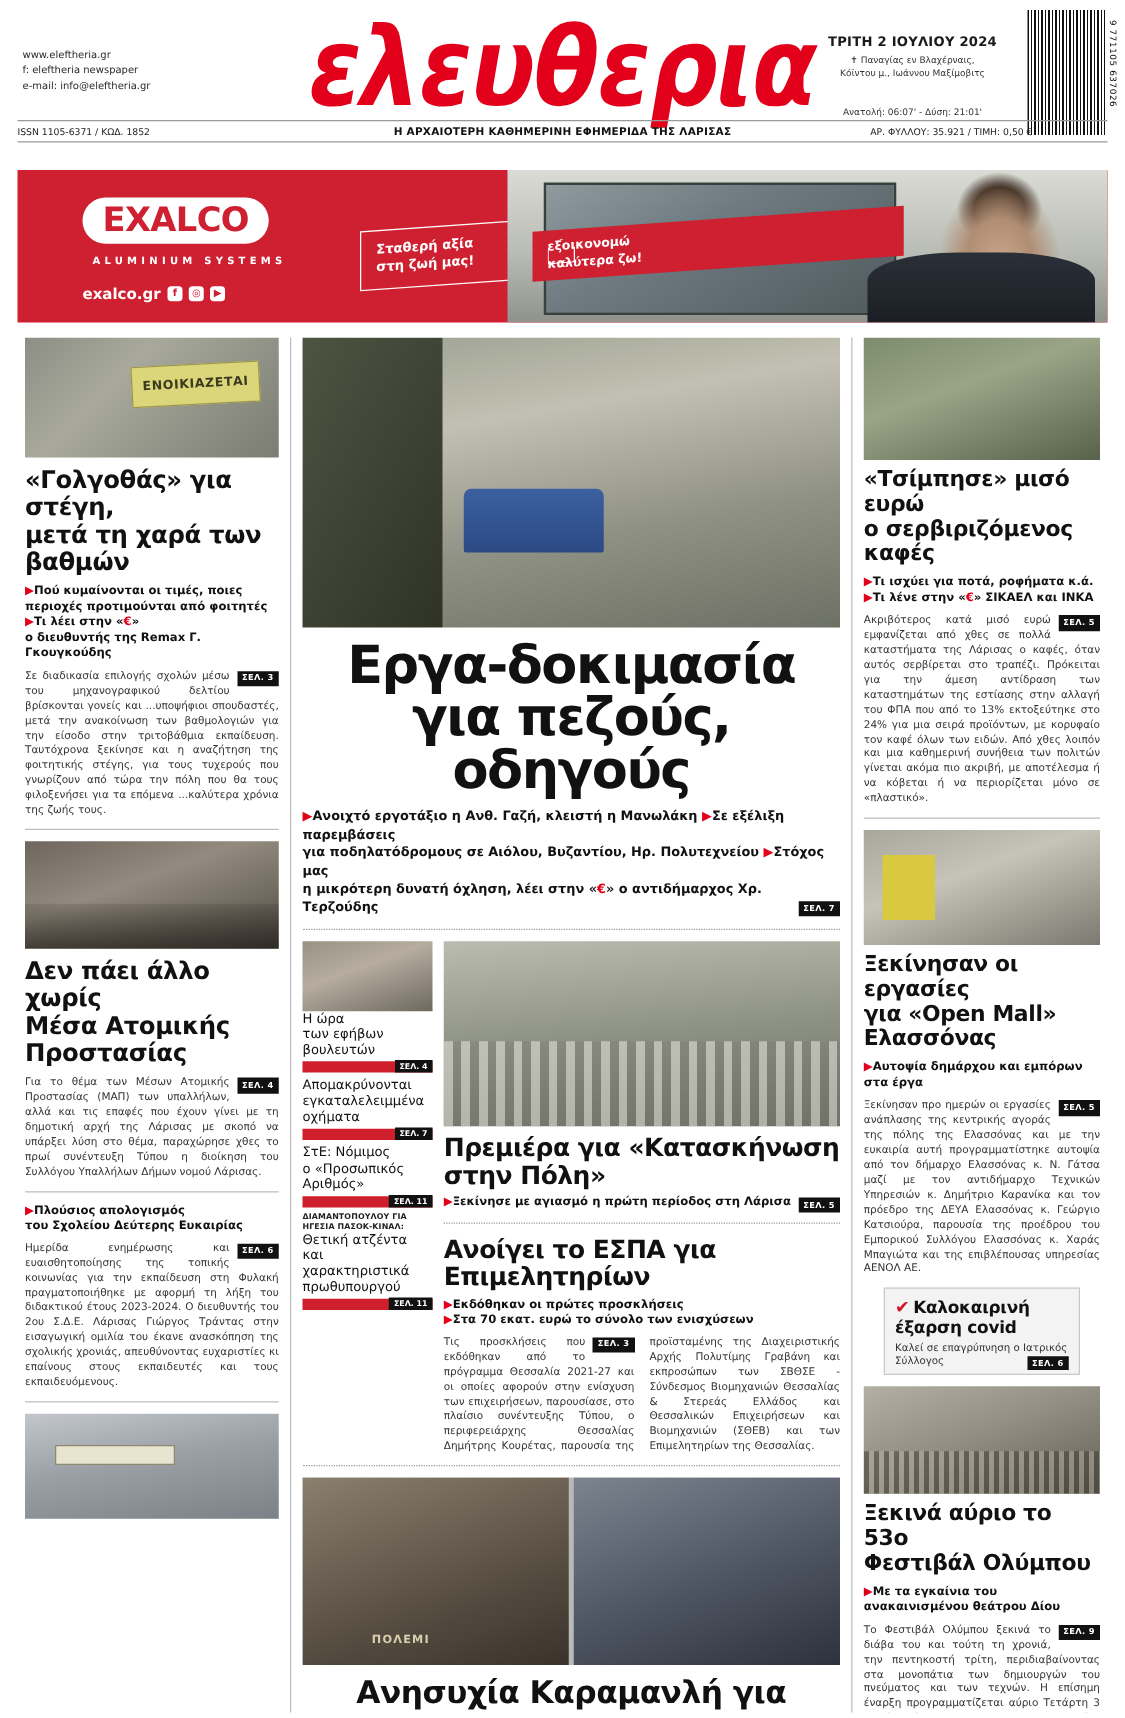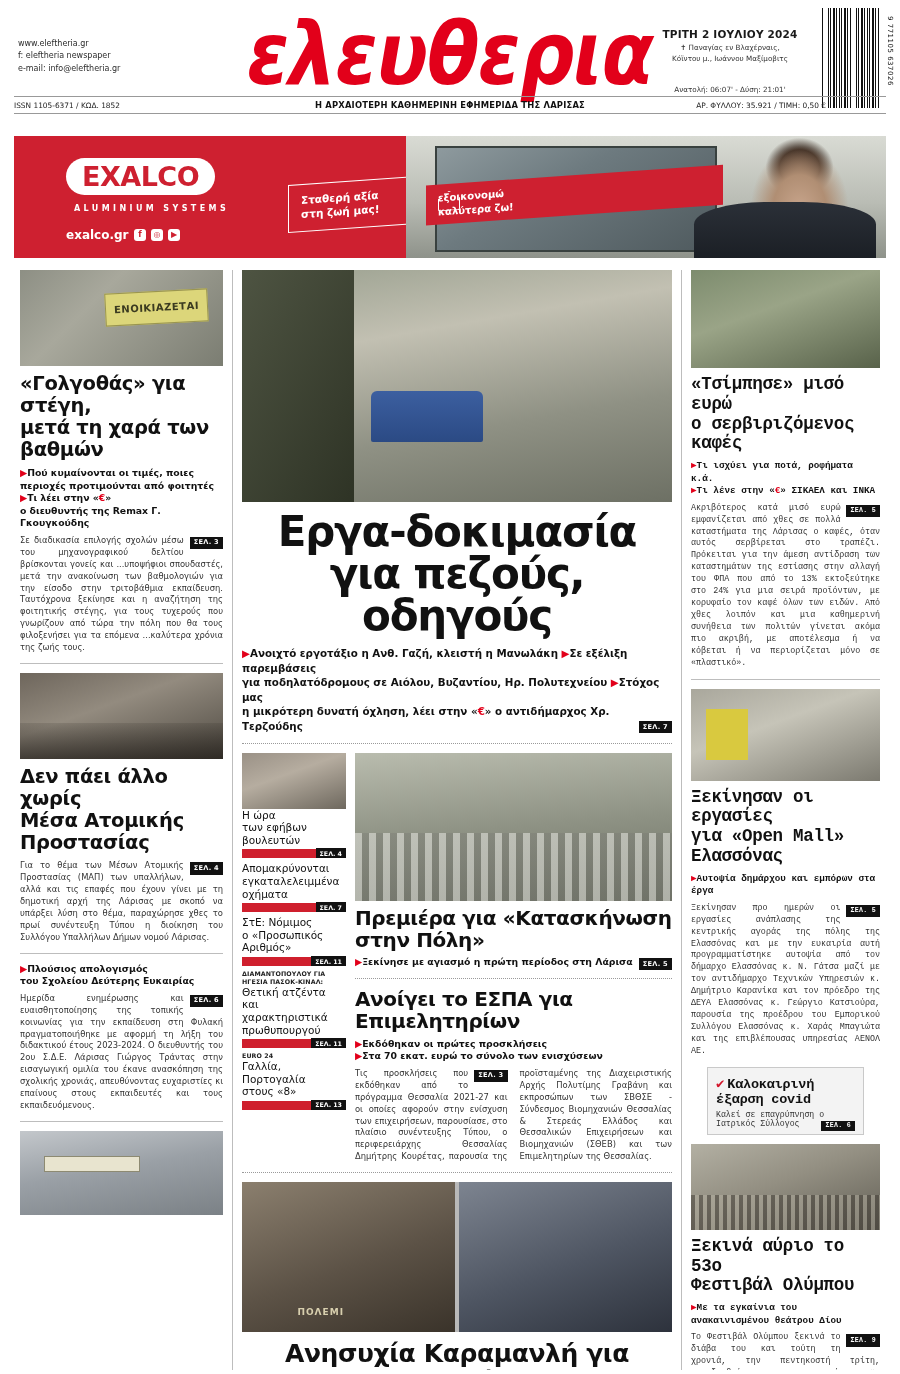--- a/index.html
+++ b/index.html
@@ -121,21 +121,21 @@
   .content {
     position: absolute; left: 14px; right: 14px; top: 270px; bottom: 4px;
     display: grid;
     grid-template-columns: 218px 1px 448px 1px 204px;
     gap: 0;
   }
   .vrule { background: #bdbdbd; width: 1px; }
   .col { padding: 0 6px; overflow: hidden; }
   .col-left  { padding-right: 9px; }
   .col-mid   { padding: 0 9px; }
-  .col-right { padding-left: 9px; font-family: Liberation Mono, monospace; }
+  .col-right { padding-left: 9px; }
 
   
   .photo { width: 100%; background: #b9b9b9; position: relative; overflow:hidden; }
   .ph-rent { height: 96px;
     background: linear-gradient(135deg,#8d8f84 0%, #a8a89c 35%, #7b7d72 100%); }
   .ph-rent::after {
     content:"ΕΝΟΙΚΙΑΖΕΤΑΙ"; position:absolute; left: 42%; top: 22%;
     background:#dcd67a; color:#3b3b20; font-size: 10px; font-weight:bold;
     padding: 10px 8px; letter-spacing:.5px; transform: rotate(-3deg);
     border: 1px solid #9a9550;
@@ -400,29 +400,20 @@
             <div class="rail-over" style="white-space:pre-line">ΔΙΑΜΑΝΤΟΠΟΥΛΟΥ ΓΙΑ
 ΗΓΕΣΙΑ ΠΑΣΟΚ-ΚΙΝΑΛ:</div>
             <div class="rail-t" style="white-space:pre-line">Θετική ατζέντα
 και χαρακτηριστικά
 πρωθυπουργού</div>
             <div class="rail-bar">
               <span class="sela2">ΣΕΛ. 11</span>
             </div>
           </div>
 
-          <div class="rail-item">
-            <div class="rail-over">EURO 24</div>
-            <div class="rail-t" style="white-space:pre-line">Γαλλία,
-Πορτογαλία
-στους «8»</div>
-            <div class="rail-bar">
-              <span class="sela2">ΣΕΛ. 13</span>
-            </div>
-          </div>
         </div>
 
         <div class="mid-main">
           <div class="photo ph-camp"></div>
           <h3 class="mid-hl">Πρεμιέρα για «Κατασκήνωση στην Πόλη»</h3>
           <div class="kicker">
             <p>
               <span><span style="color:#e2001a">▶</span>Ξεκίνησε με αγιασμό η πρώτη περίοδος στη Λάρισα</span>
               <span class="sela">ΣΕΛ. 5</span>
             </p>

